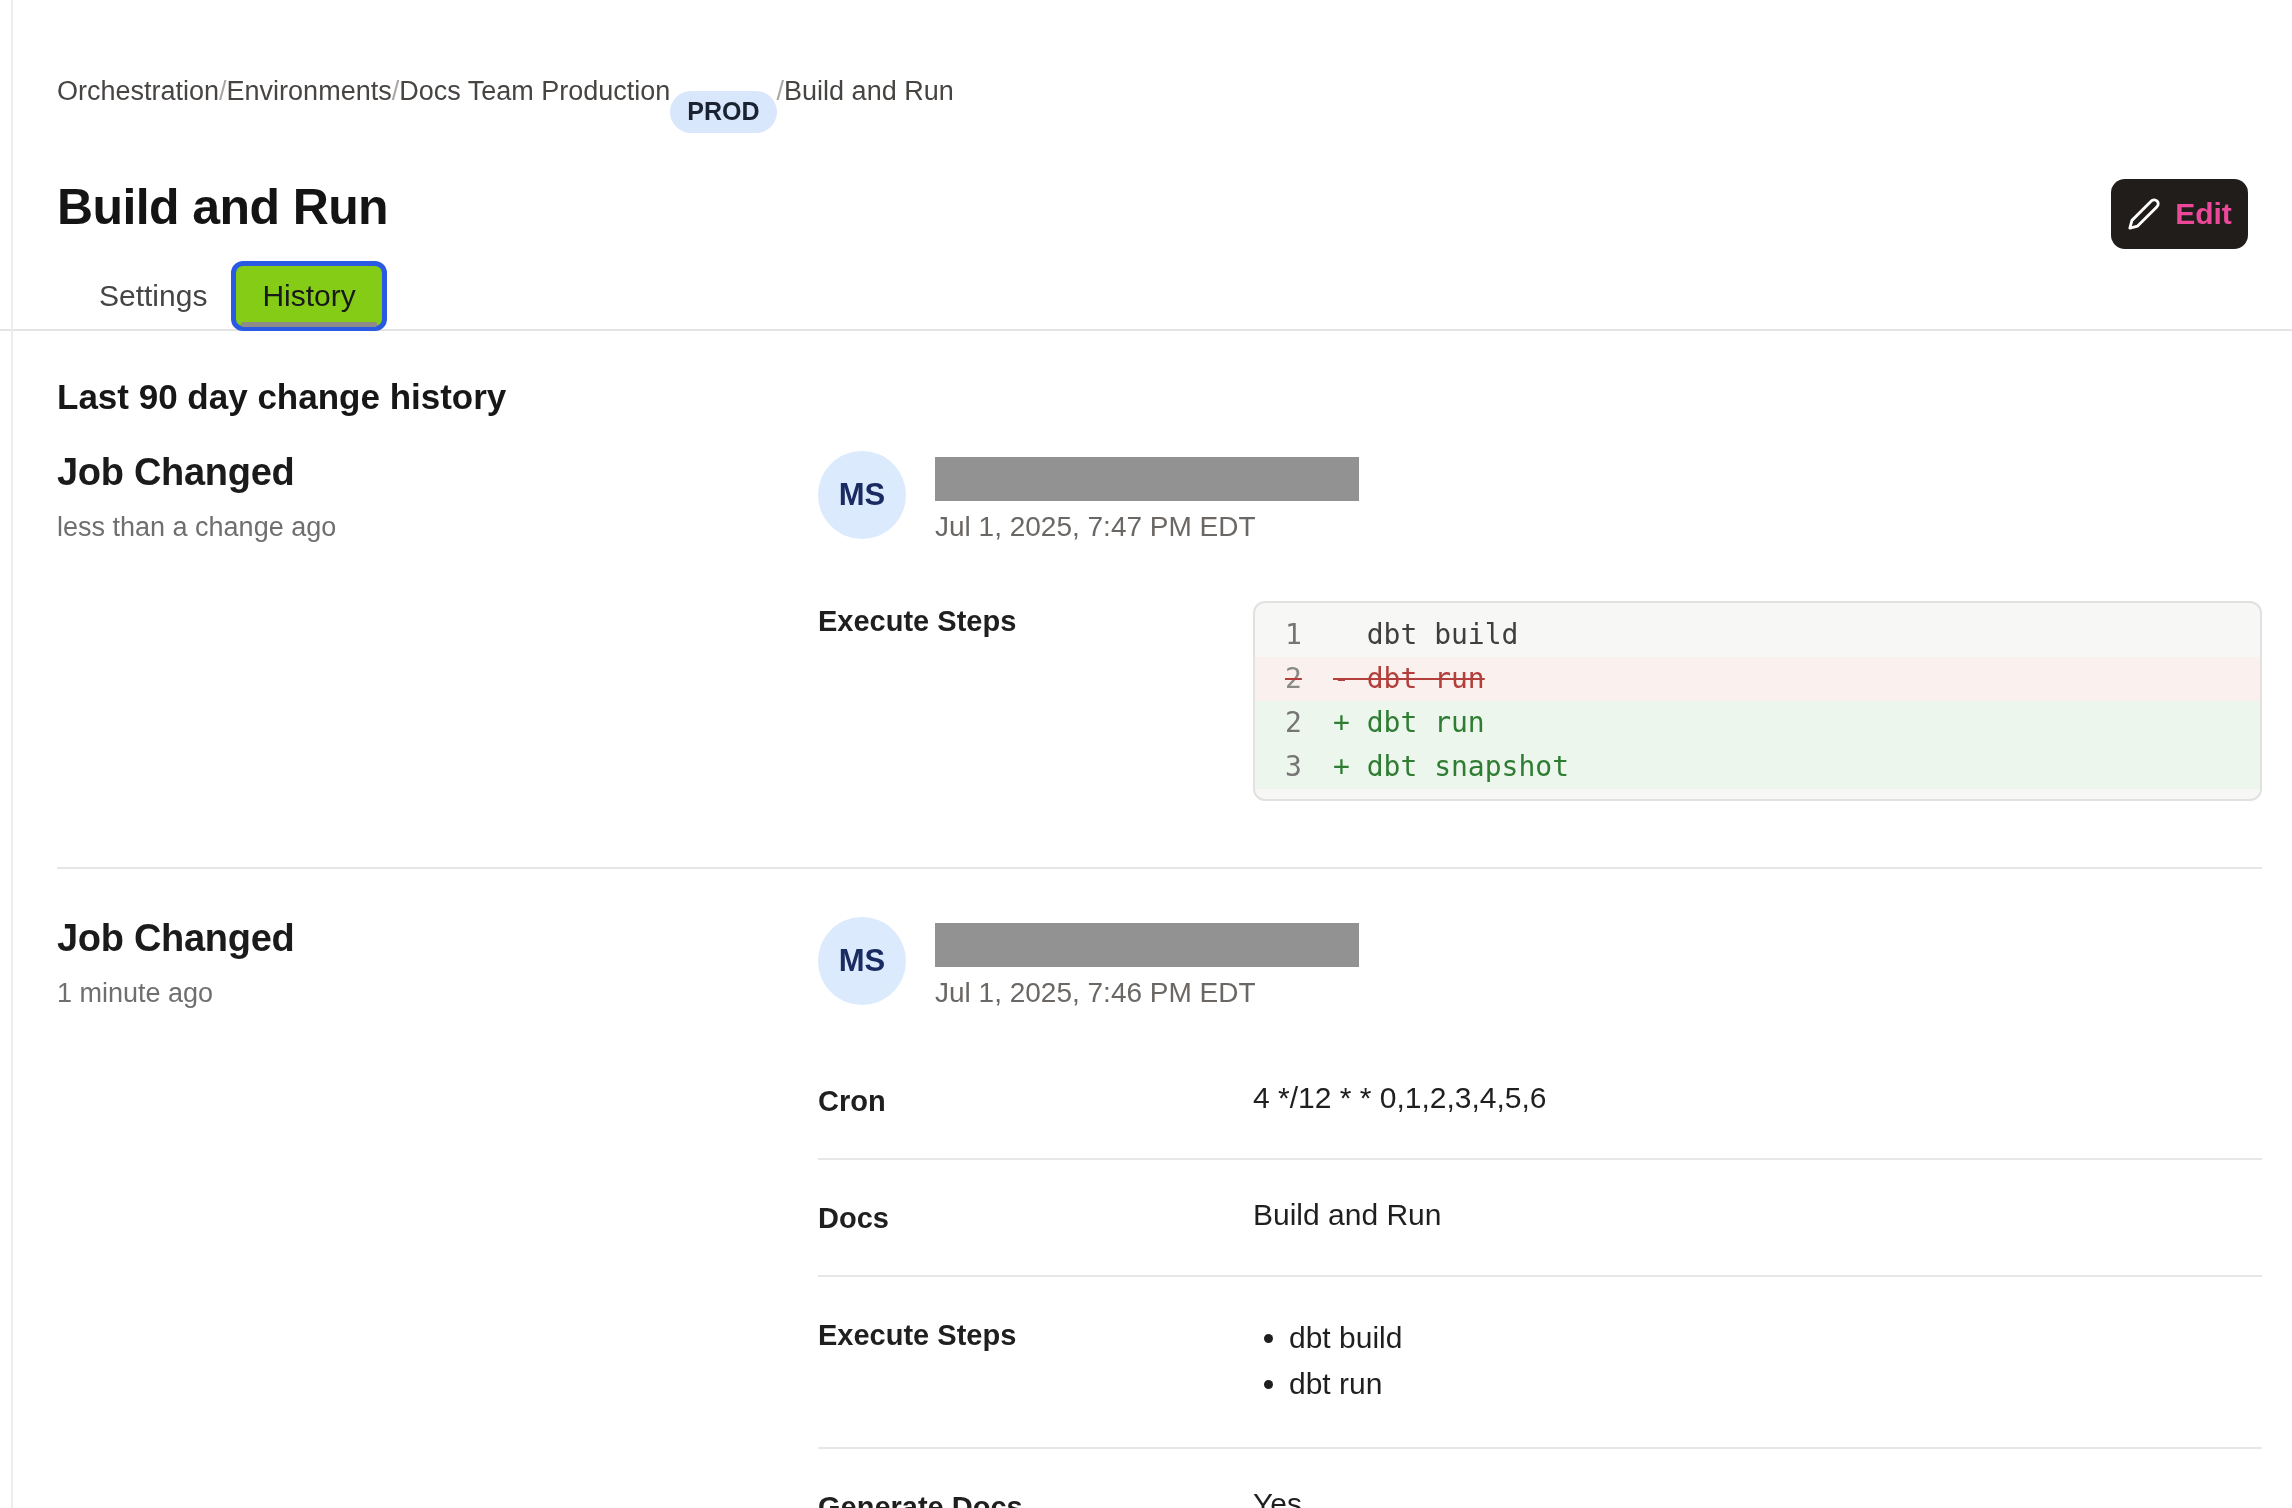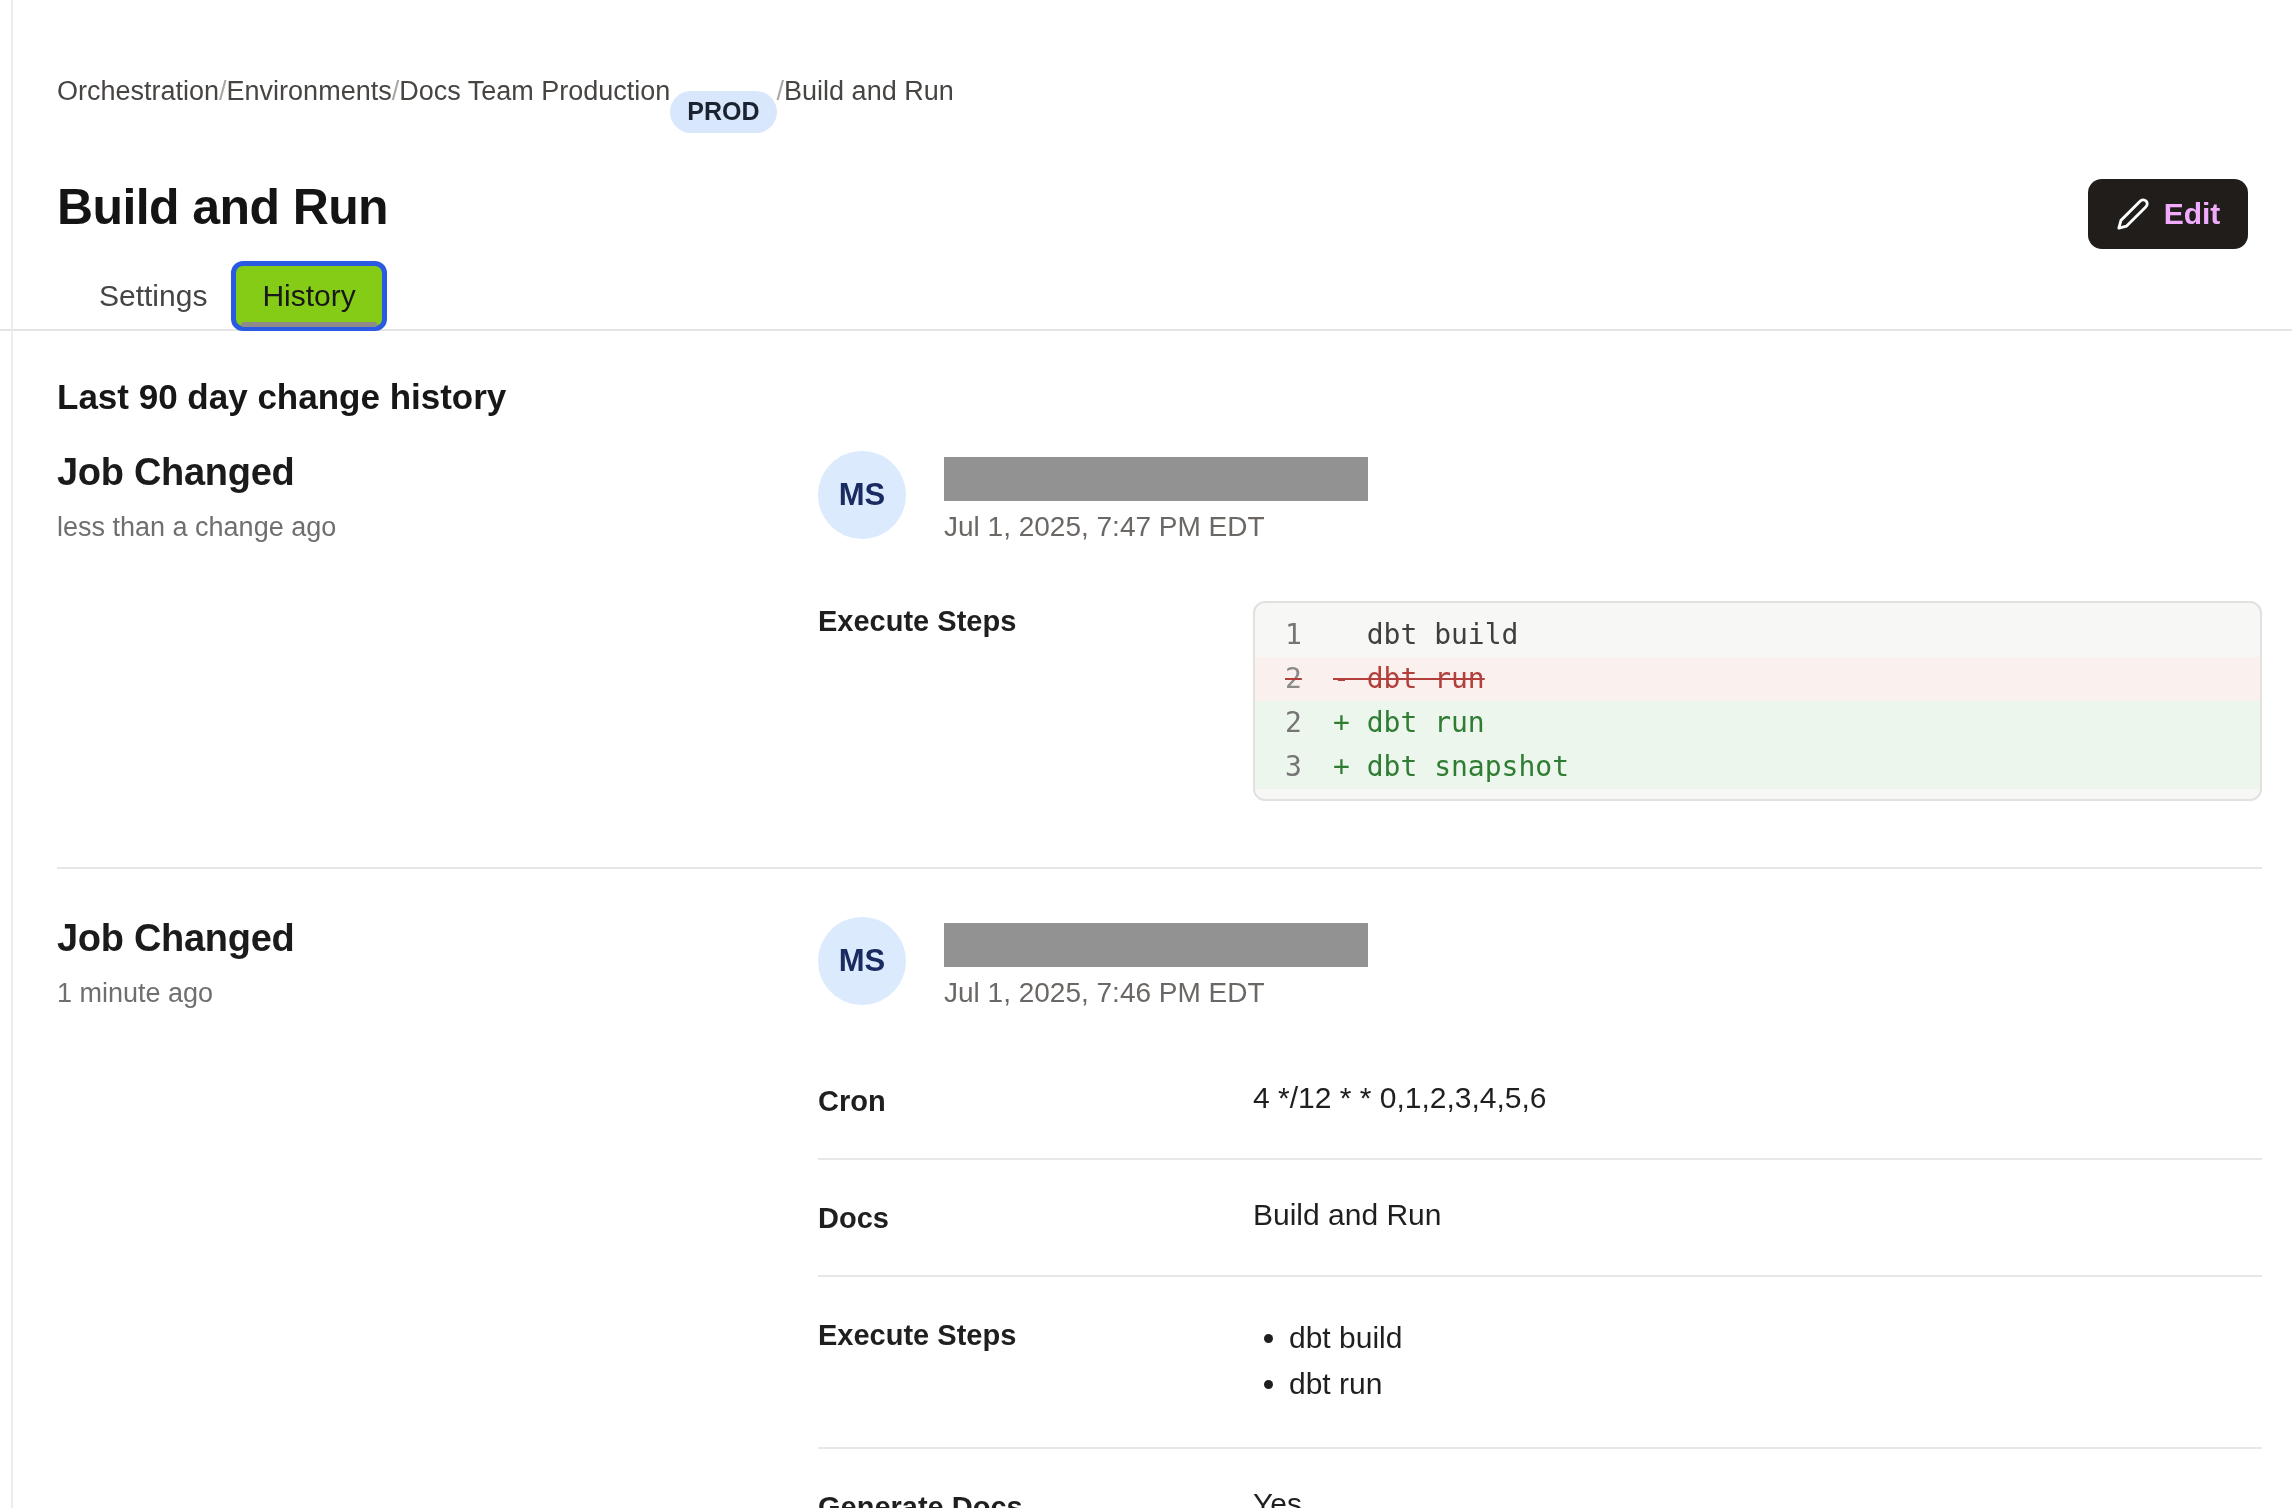--- a/index.html
+++ b/index.html
@@ -14,21 +14,21 @@
   
   .breadcrumb { display:flex; align-items:center; margin-top:50px; font-size:27px; color:#474442; }
   .crumb { cursor:pointer; }
   .crumb-sep { color:#aba7a4; }
   .env-badge { background:#d9e7fc; color:#1b2330; font-size:25px; font-weight:600;
     padding:7px 17px; border-radius:999px; line-height:1.1;margin-top:41px; }
 
   
   .header-row { display:flex; justify-content:space-between; align-items:flex-start; margin-top:46px; padding-right:44px; }
   .page-title { font-size:50px; font-weight:700; color:#141414; letter-spacing:-0.6px; line-height:1.12; }
-  .edit-btn { width:160px; height:70px; background:#201d1b; color:#f0abfc; border:none; border-radius:14px;
+  .edit-btn { width:137px; height:70px; background:#201d1b; color:#ec4899; border:none; border-radius:14px;
     display:flex; align-items:center; justify-content:center; gap:14px; font-size:30px; font-weight:600;
     font-family:inherit; cursor:pointer; }
 
   
   .tabbar { display:flex; align-items:flex-end; margin-top:12px; margin-left:-57px; padding-left:75px;
     width:2292px; border-bottom:2px solid #e5e4e3; }
   .tab { font-size:30px; color:#454545; padding:16px 24px; cursor:pointer; }
   .tab-active { position:relative; background:#84cc16; border:5px solid #2a5ae2; border-radius:12px;
     color:#191919; font-weight:500; padding:13px 26px; margin-bottom:-2px; }
   .tab-active .tab-indicator { position:absolute; left:5px; right:5px; bottom:-1px; height:5px;
@@ -36,21 +36,21 @@
 
   
   .section-heading { margin-top:46px; font-size:35px; font-weight:700; color:#171717; }
 
   
   .entry { display:grid; grid-template-columns:761px 1fr; margin-top:34px; }
   .entry-right { padding-right:30px; }
   .entry-title { font-size:38px; font-weight:700; color:#1b1b1b; margin-top:0; letter-spacing:-0.3px; }
   .time-ago { margin-top:18px; font-size:27px; color:#6f6f6f; }
 
-  .entry-header { display:flex; gap:38px; }
+  .entry-header { display:flex; gap:29px; }
   .avatar { width:88px; height:88px; border-radius:50%; background:#dceafd; color:#192b60;
     font-weight:700; font-size:31px; display:flex; align-items:center; justify-content:center; flex:0 0 auto; }
   .meta { padding-top:6px; }
   .redacted-bar { width:424px; height:44px; background:#929292; }
   .timestamp { margin-top:10px; font-size:28px; color:#6b6764; }
 
   .field-table { margin-top:58px; }
   .frow { display:grid; grid-template-columns:435px 1fr; }
   .flabel { font-size:29px; font-weight:700; color:#1f1f1f; padding-top:4px; }
   .fvalue { font-size:30px; color:#1f1f1f; }

